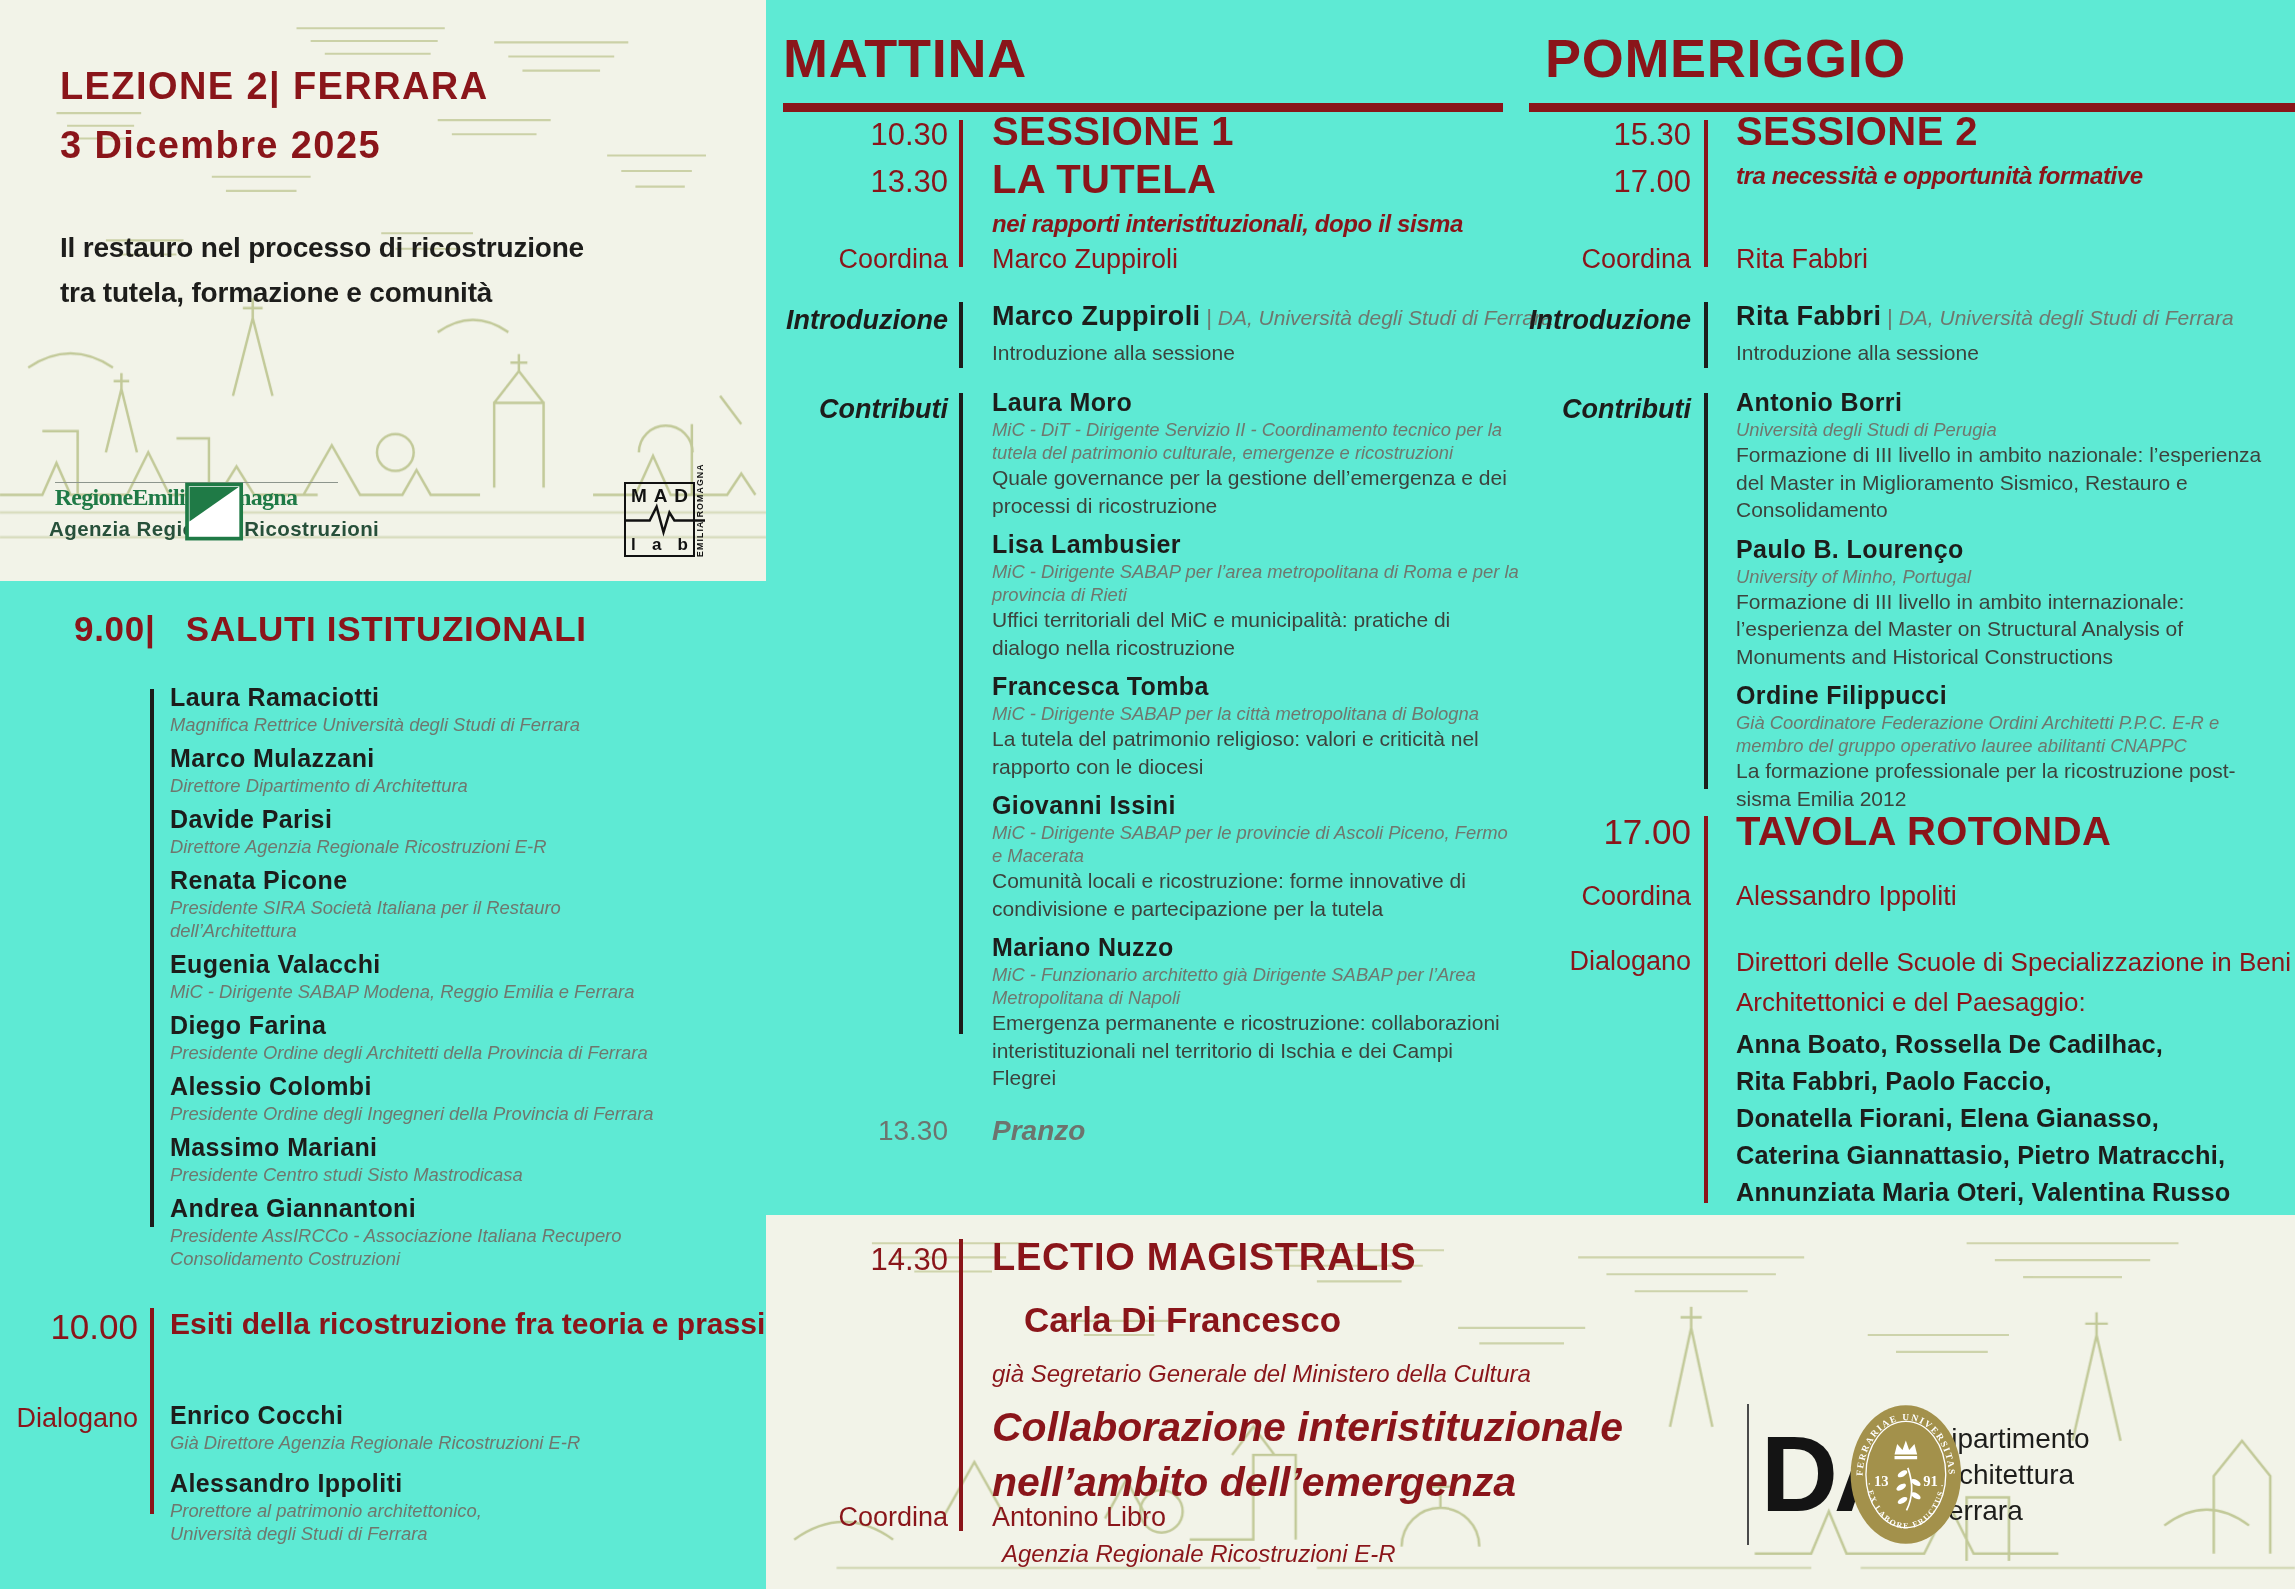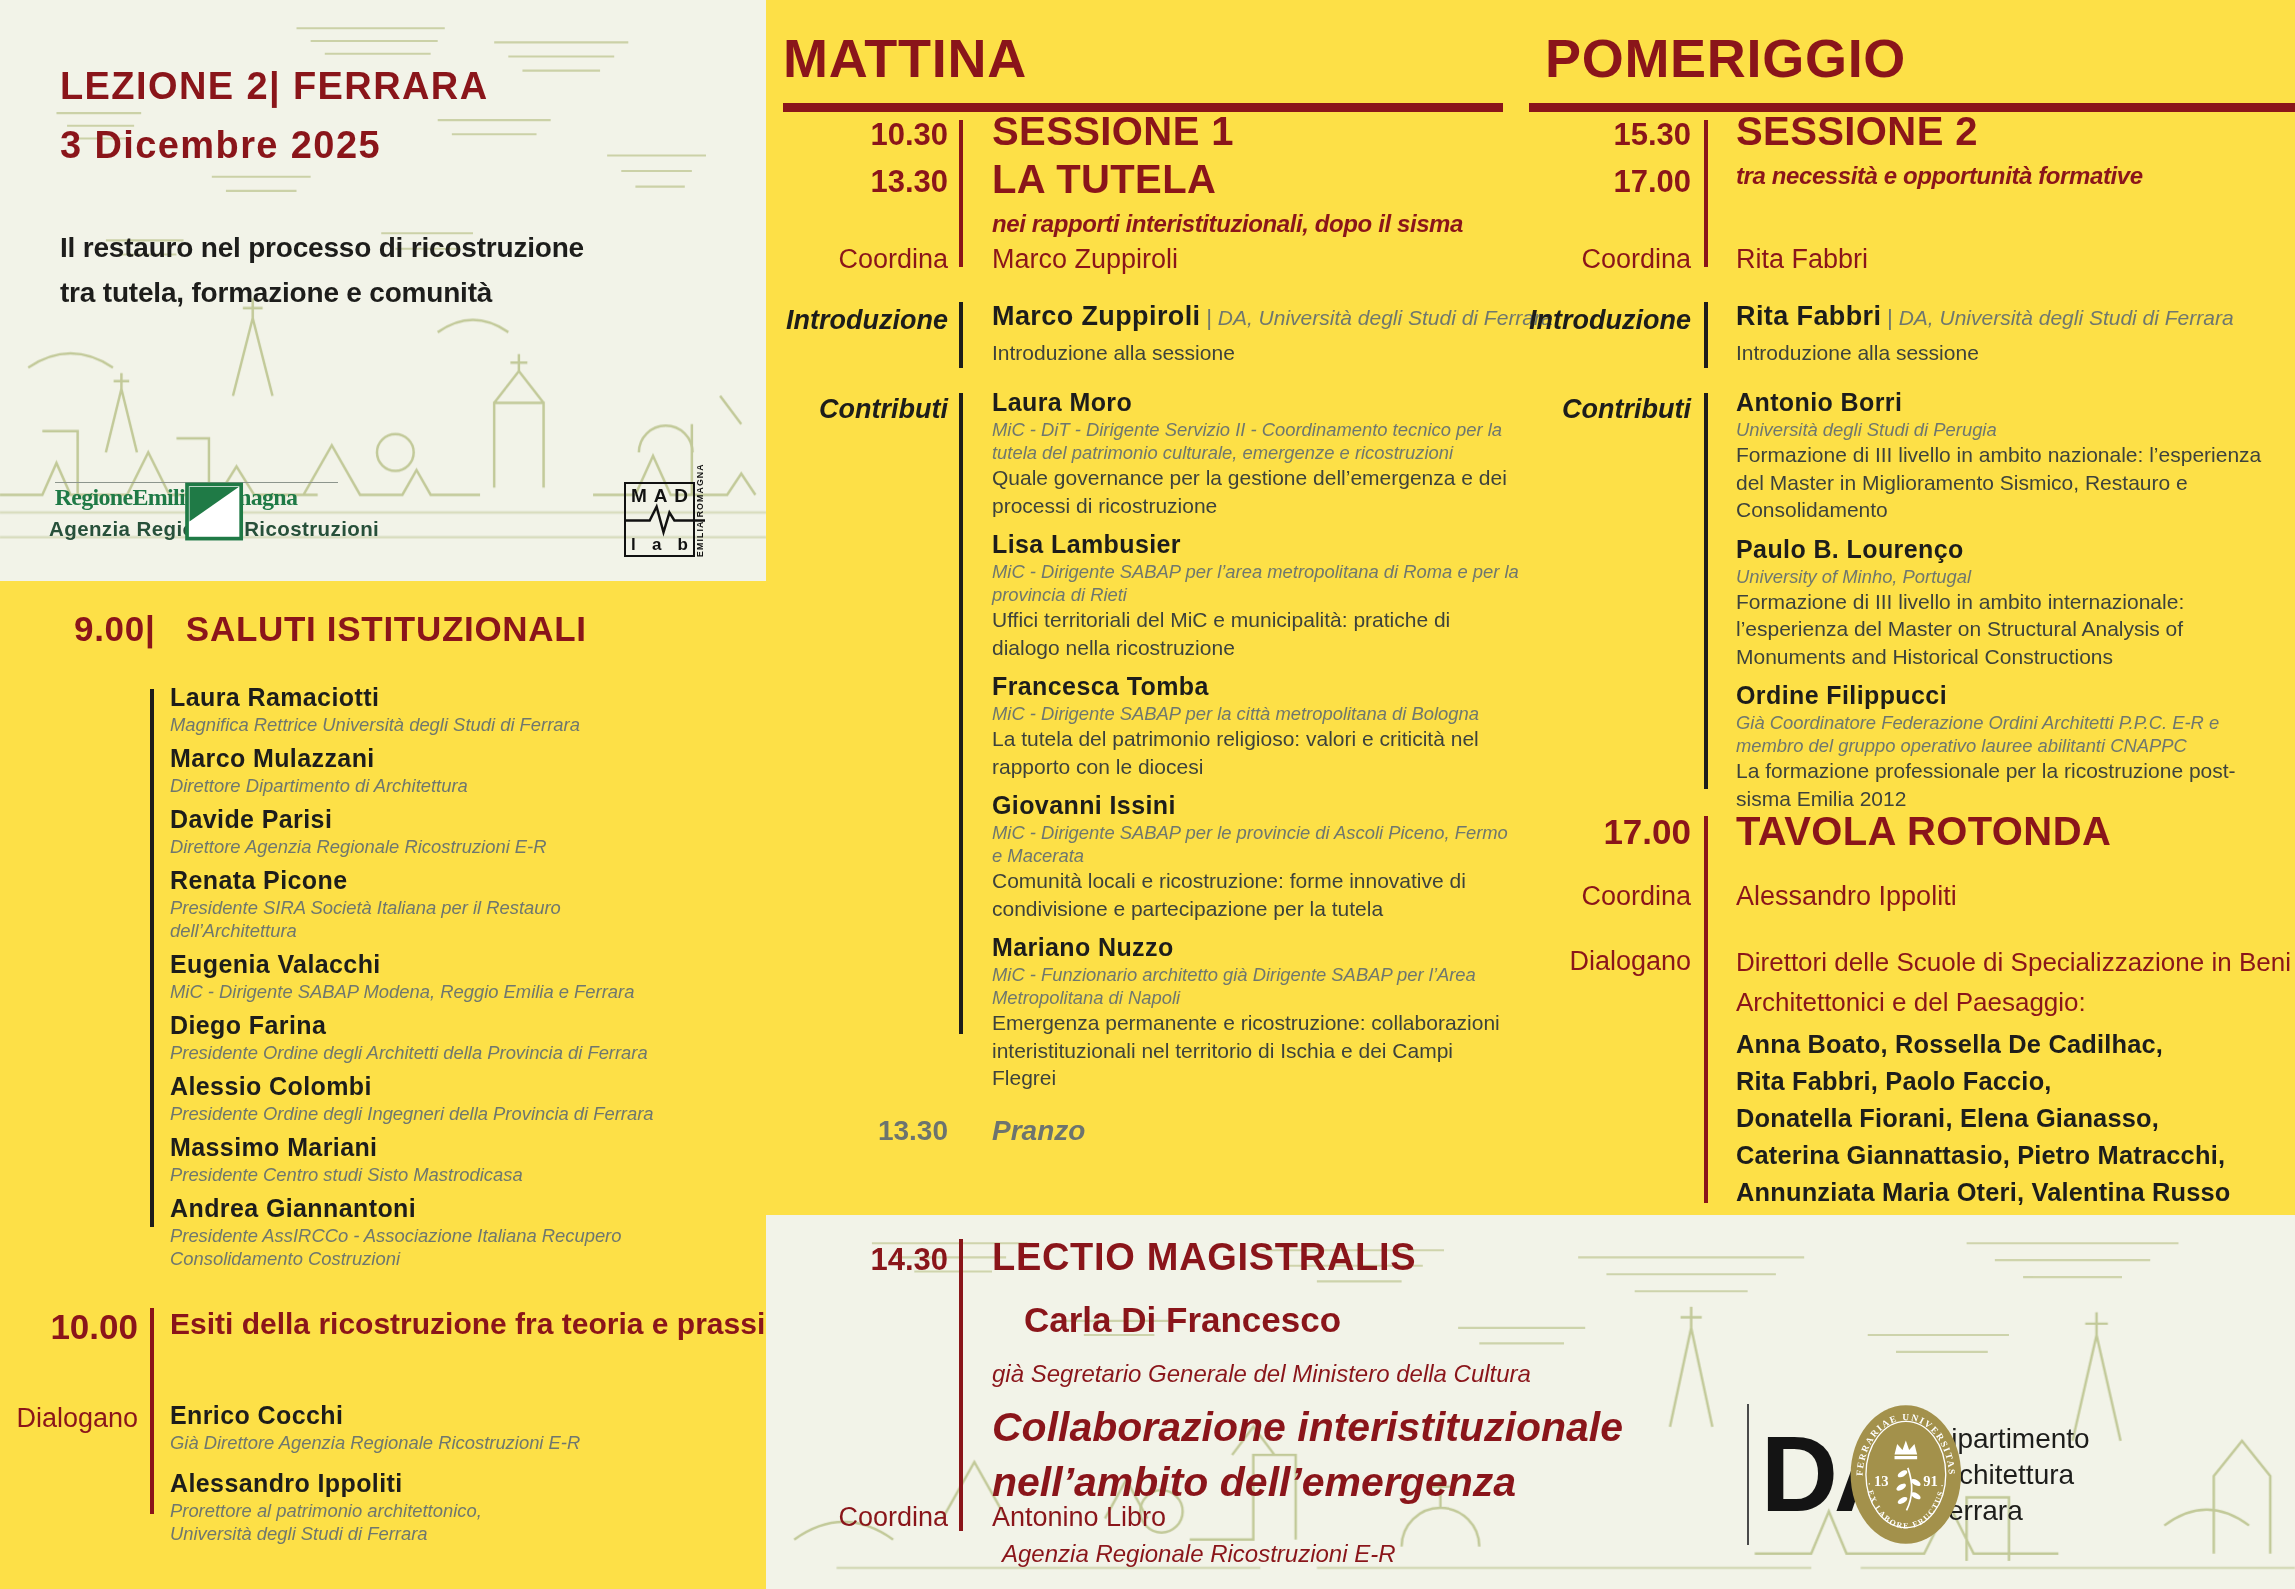--- a/index.html
+++ b/index.html
@@ -2,21 +2,21 @@
 <html style="font-size:11.3px"><head>
 <meta charset="utf-8">
 <style>
   :root{
     --maroon:#8a151a; --ink:#1d1d1b; --gray:#6f776e; --talk:#3d423c;
     --paper:#f2f3e8; --etch:#bfc795; --green:#1f7a46; --dkgreen:#27503a;
     --gold:#a3914b;
   }
   *{box-sizing:border-box}
   body{margin:0;background:#888;font-family:"Liberation Sans",sans-serif;}
-  #canvas{position:relative;width:2295px;height:1589px;background:#fde047;overflow:hidden;}
+  #canvas{position:relative;width:2295px;height:1589px;background:#5eead4;overflow:hidden;}
   .abs{position:absolute;}
   .r{text-align:right;}
   .nw{white-space:nowrap;}
   .etchblock{background:var(--paper);}
   .etchblock svg{position:absolute;left:0;top:0;width:100%;height:100%;}
 
   .event-title{font-size:38px;font-weight:700;letter-spacing:1.4px;color:var(--maroon);line-height:42px;}
   .event-sub{font-size:28px;font-weight:700;color:var(--ink);line-height:45px;letter-spacing:-0.2px;}
 
   .reg-text{font-family:"Liberation Serif",serif;font-weight:700;font-size:24px;color:var(--green);letter-spacing:-0.7px;line-height:27px;}
@@ -28,21 +28,21 @@
   .madrow.top{font-size:19px;line-height:19px;}
   .madrow.bot{font-size:17px;line-height:17px;}
   .madside{font-size:8.8px;letter-spacing:1.1px;color:#111;writing-mode:vertical-rl;transform:rotate(180deg);height:75px;text-align:center;font-weight:700;}
 
   .h-section{font-size:35px;font-weight:700;letter-spacing:0.7px;color:var(--maroon);}
   .h-day{font-size:54px;font-weight:700;letter-spacing:0.7px;color:var(--maroon);}
   .rule{background:var(--maroon);height:9.2px;}
   .vbar{width:3.5px;background:var(--maroon);}
   .vbar.black{background:var(--ink);}
 
-  .time{font-size:31px;font-weight:700;color:var(--maroon);}
+  .time{font-size:31px;font-weight:400;color:var(--maroon);}
   .time-lg{font-size:35px;}
   .time-gray{color:#6d746e;}
   .sess-title{font-size:40px;font-weight:700;color:var(--maroon);line-height:48px;letter-spacing:0.4px;}
   .sess-sub{font-size:24px;font-weight:700;font-style:italic;color:var(--maroon);margin-top:7px;letter-spacing:-0.4px;}
   .coord{font-size:27px;color:var(--maroon);}
   .seclbl{font-size:27px;font-weight:700;font-style:italic;color:var(--ink);}
 
   .spk-name{font-size:25px;font-weight:700;line-height:31px;color:var(--ink);letter-spacing:0.4px;}
   .spk-role{font-size:18.4px;font-style:italic;line-height:23px;color:var(--gray);}
   .spk-talk{font-size:21px;line-height:27.5px;color:var(--talk);}

